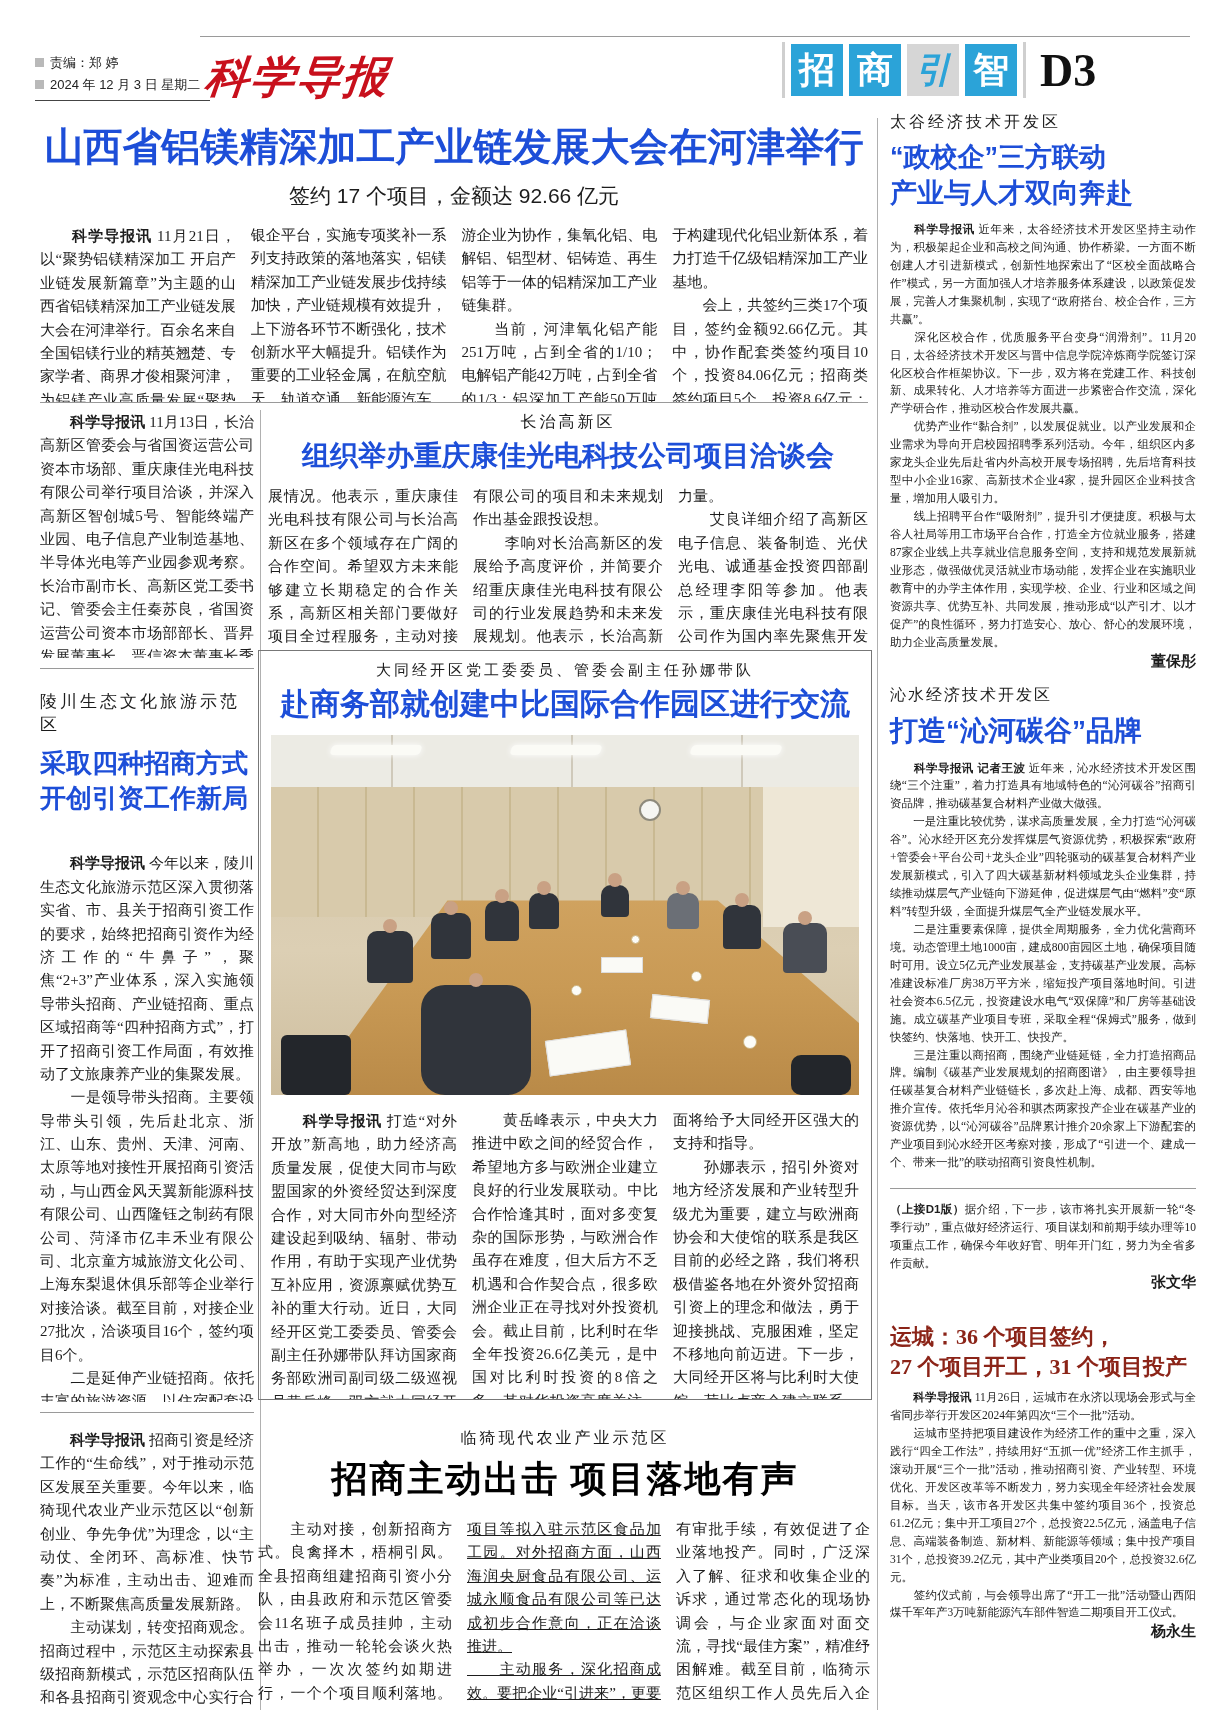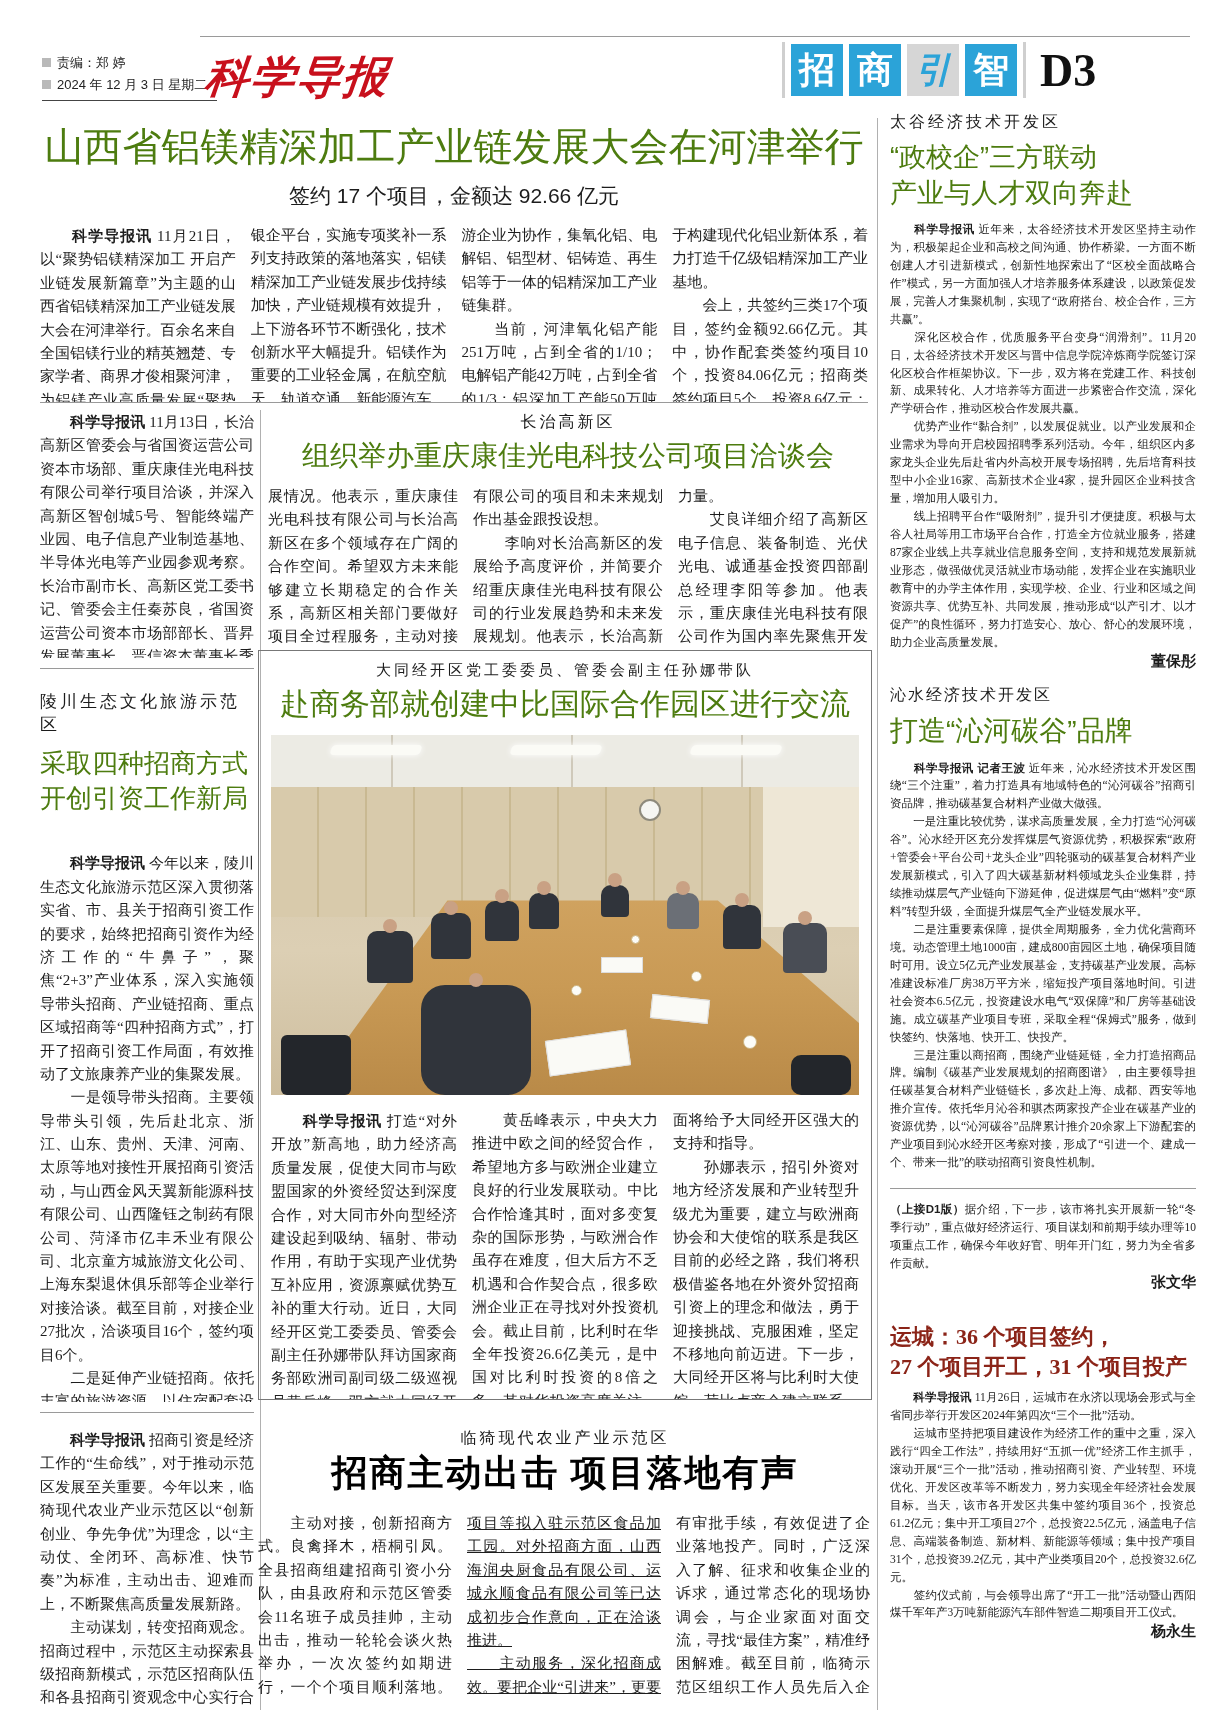--- a/index.html
+++ b/index.html
@@ -15,21 +15,21 @@
             color:#c8101c;font-size:44px;letter-spacing:2px;transform:skewX(-6deg);}
   .badge{display:flex;align-items:center;gap:6px;}
   .badge .bar{width:3px;height:56px;background:#cfcfcf;}
   .bchar{width:52px;height:52px;display:flex;align-items:center;justify-content:center;
          font-family:"Liberation Sans",sans-serif;font-weight:bold;font-size:36px;}
   .bblue{background:#2ba3d8;color:#fff;}
   .bgray{background:#d6d6d6;color:#2ba3d8;font-family:"Liberation Serif",serif;font-style:italic;}
   .pageno{font-family:"Liberation Serif",serif;font-weight:bold;font-size:46px;color:#111;margin-left:8px;}
   
   .kicker{font-family:"Liberation Sans",sans-serif;font-size:16px;letter-spacing:3px;color:#1b1b1b;text-align:center;}
-  .h-hei{font-family:"Liberation Sans",sans-serif;font-weight:400;color:#4d7c0f;}
+  .h-hei{font-family:"Liberation Sans",sans-serif;font-weight:700;color:#1d4ed8;}
   .h-song{font-family:"Liberation Serif",serif;font-weight:bold;color:#000;}
   
   .just{white-space:pre-line;text-align:justify;font-size:15px;line-height:1.56;color:#1d1d1d;}
   .lead-in{font-family:"Liberation Sans",sans-serif;font-weight:bold;}
   .byline{float:right;font-family:Liberation Mono, monospace;font-weight:bold;font-size:15px;}
   .colrow{display:flex;gap:15px;}
   .colrow .c{overflow:hidden;}
   
   .photo{position:relative;width:588px;height:360px;overflow:hidden;background:linear-gradient(#d3c5a7,#dccfb4 60%,#cdbd9d);}
   .ceiling{position:absolute;left:0;top:0;width:100%;height:52px;background:#ecebe4;border-bottom:1px solid #c9c2b0;}
@@ -54,21 +54,21 @@
   .rail-kicker{font-family:"Liberation Sans",sans-serif;font-size:16px;letter-spacing:2px;margin:14px 0 6px 0;}
   .maroon{color:#8b2418;}
 </style>
 </head>
 <body>
 
 <div id="page">
 
   <div class="hrule" style="left:200px;top:36px;width:990px;"></div>
 
-  <div class="abs" style="left:42px;top:52px;width:190px;">
+  <div class="abs" style="left:35px;top:52px;width:190px;">
     <div class="ed-line"><span class="sq"></span><span>责编：郑 婷</span></div>
     <div class="ed-line"><span class="sq"></span><span>2024 年 12 月 3 日 星期二</span></div>
     <div style="height:1px;background:#444;margin-top:4px;width:175px;"></div>
   </div>
 
   <div class="abs masthead" style="left:205px;top:48px;">科学导报</div>
 
   <div class="abs badge" style="left:782px;top:42px;">
     <div class="bar"></div>
     <div class="bchar bblue">招</div>
@@ -190,21 +190,21 @@
       <div class="c" style="width:186px;height:292px;">
         <div class="just">面将给予大同经开区强大的支持和指导。
 　　孙娜表示，招引外资对地方经济发展和产业转型升级尤为重要，建立与欧洲商协会和大使馆的联系是我区目前的必经之路，我们将积极借鉴各地在外资外贸招商引资上的理念和做法，勇于迎接挑战、克服困难，坚定不移地向前迈进。下一步，大同经开区将与比利时大使馆、荷比卢商会建立联系，相信随着全球经济一体化的不断推进和各国之间合作意愿的加强，国际合作园区通过产业的融合发展有望在未来发挥更加重要的作用，共同推动当地经济繁荣和社会发展。</div>
         <div class="byline">李洁</div>
       </div>
     </div>
   </div>
 
   <div class="abs" style="left:258px;top:1428px;width:614px;">
     <div class="kicker">临猗现代农业产业示范区</div>
-    <div class="h-song" style="font-size:36px;text-align:center;letter-spacing:2px;">招商主动出击  项目落地有声</div>
+    <div class="h-song" style="font-size:36px;text-align:center;margin-top:6px;letter-spacing:2px;">招商主动出击  项目落地有声</div>
     <div class="colrow" style="margin-top:14px;height:188px;">
       <div class="c just" style="width:194px;height:188px;">　　主动对接，创新招商方式。良禽择木，梧桐引凤。全县招商组建招商引资小分队，由县政府和示范区管委会11名班子成员挂帅，主动出击，推动一轮轮会谈火热举办，一次次签约如期进行，一个个项目顺利落地。招引裕翔车业、宝森制版等企业，目前前期手续已办理完毕，项目正在进行规划设计工作，预计年底前进行开工建设；康顺达食品水果深加工项目已于9月23日正式签订入驻协议，正在对厂房装修进行深化设计；亲喔食品、朗源股份水果深加工基地项目、广新参业药材深加工</div>
       <div class="c just" style="width:194px;height:188px;text-decoration:underline;">项目等拟入驻示范区食品加工园。对外招商方面，山西海润央厨食品有限公司、运城永顺食品有限公司等已达成初步合作意向，正在洽谈推进。
 　　主动服务，深化招商成效。要把企业“引进来”，更要让企业“留得住”“发展好”，招商引资的“后半篇文章”同样重要。示范区为了让企业在项目审批环节“少走路、快走路”，实现项目早开工、早投产、早达效，临猗示范区为入区企业提供从签约到竣工“一条龙”全程代办服务，助力项目快速拿到所</div>
       <div class="c" style="width:194px;height:188px;">
         <div class="just">有审批手续，有效促进了企业落地投产。同时，广泛深入了解、征求和收集企业的诉求，通过常态化的现场协调会，与企业家面对面交流，寻找“最佳方案”，精准纾困解难。截至目前，临猗示范区组织工作人员先后入企服务30余次，帮助企业解决急难愁盼问题近20个。
 　　下一步，临猗示范区将在闯新路、抢新机、出新绩上展现更大作为，让园区企业在谋发展中实现共赢，全面开创高质量发展新局面。</div>
 
       </div>
     </div>

